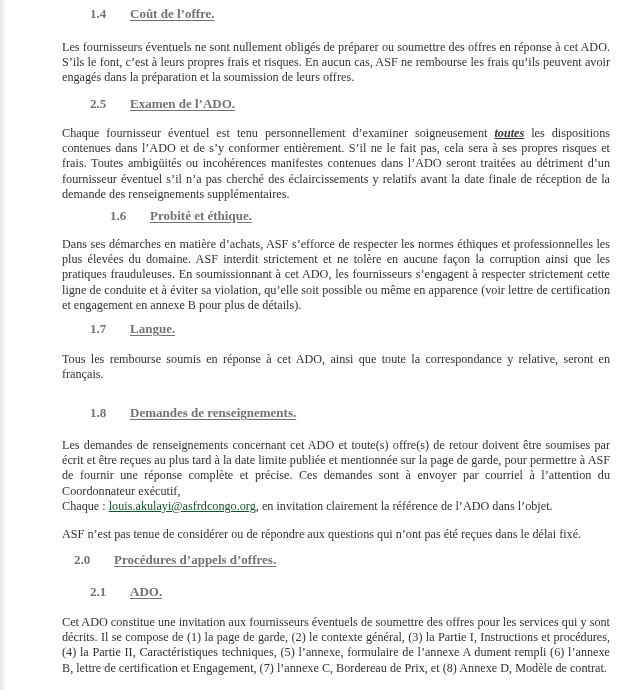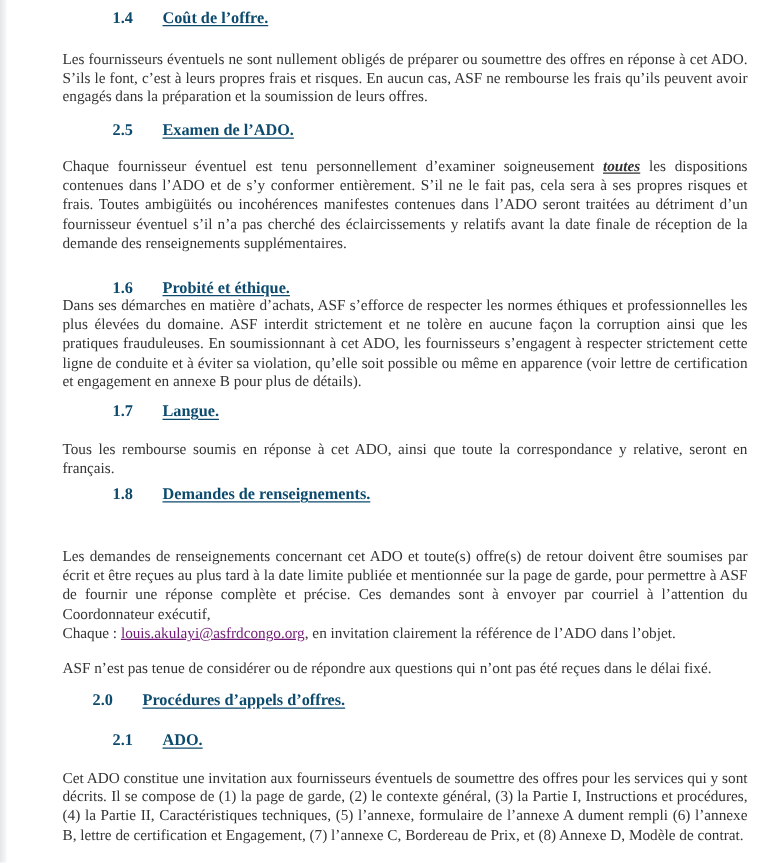--- a/index.html
+++ b/index.html
@@ -26,49 +26,49 @@
     .page {
       position: absolute;
       left: 46px;
       top: 0;
       width: 550px;
     }
     .heading {
       position: absolute;
       font-size: 13px;
       font-weight: bold;
-      color: #0c4a6e;
+      color: #737373;
       white-space: nowrap;
     }
     .heading .num {
       display: inline-block;
       width: 40px;
     }
     .heading .title {
       text-decoration: underline;
       text-underline-offset: 2px;
     }
     .heading.sub { left: 44px; }
     .heading.top { left: 0px; }
     .para {
       position: absolute;
-      left: 4px;
+      left: 16px;
       width: 548px;
       font-size: 12.2px;
       line-height: 15.2px;
       text-align: justify;
       color: #333333;
     }
     .para .strong-u {
       font-weight: bold;
       text-decoration: underline;
       font-style: italic;
     }
     .para a {
-      color: #701a75;
+      color: #14532d;
       text-decoration: underline;
     }
   </style>
 </head>
 <body>
 
 <div class="edge-strip"></div>
 
 <div class="page">
 
@@ -77,31 +77,31 @@
   </div>
   <div class="para" style="top:40px;">Les fournisseurs éventuels ne sont nullement obligés de préparer ou soumettre des offres en réponse à cet ADO. S’ils le font, c’est à leurs propres frais et risques.  En aucun cas, ASF ne rembourse les frais qu’ils peuvent avoir engagés dans la préparation et la soumission de leurs offres.</div>
 
   <div class="heading sub" style="top:96px;">
     <span class="num">2.5</span><span class="title">Examen de l’ADO.</span>
   </div>
   <div class="para" style="top:126px;">
     <span>Chaque fournisseur éventuel est tenu personnellement d’examiner soigneusement </span><span class="strong-u">toutes</span><span> les dispositions contenues dans l’ADO et de s’y conformer entièrement.  S’il ne le fait pas, cela sera à ses propres risques et frais.  Toutes ambigüités ou incohérences manifestes contenues dans l’ADO seront traitées au détriment d’un fournisseur éventuel s’il n’a pas cherché des éclaircissements y relatifs avant la date finale de réception de la demande des renseignements supplémentaires.</span>
   </div>
 
-  <div class="heading sub" style="top:222px;">
+  <div class="heading sub" style="top:208px;margin-left:20px;">
     <span class="num">1.6</span><span class="title">Probité et éthique.</span>
   </div>
   <div class="para" style="top:237px;">Dans ses démarches en matière d’achats, ASF s’efforce de respecter les normes éthiques et professionnelles les plus élevées du domaine.  ASF interdit strictement et ne tolère en aucune façon la corruption ainsi que les pratiques frauduleuses.  En soumissionnant à cet ADO, les fournisseurs s’engagent à respecter strictement cette ligne de conduite et à éviter sa violation, qu’elle soit possible ou même en apparence (voir lettre de certification et engagement en annexe B pour plus de détails).</div>
 
   <div class="heading sub" style="top:321px;">
     <span class="num">1.7</span><span class="title">Langue.</span>
   </div>
   <div class="para" style="top:352px;">Tous les rembourse soumis en réponse à cet ADO, ainsi que toute la correspondance y relative, seront en français.</div>
 
-  <div class="heading sub" style="top:387px;">
+  <div class="heading sub" style="top:405px;">
     <span class="num">1.8</span><span class="title">Demandes de renseignements.</span>
   </div>
   <div class="para" style="top:438px;">
     <span>Les demandes de renseignements concernant cet ADO et toute(s) offre(s) de retour doivent être soumises par écrit et être reçues au plus tard à la date limite publiée et mentionnée sur la page de garde, pour permettre à ASF de fournir une réponse complète et précise. Ces demandes sont à envoyer par courriel à l’attention du Coordonnateur exécutif,</span><br>
     <span>Chaque : </span><a href="#">louis.akulayi@asfrdcongo.org</a><span>, en invitation clairement la référence de l’ADO dans l’objet.</span>
   </div>
   <div class="para" style="top:527px;">ASF n’est pas tenue de considérer ou de répondre aux questions qui n’ont pas été reçues dans le délai fixé.</div>
 
   <div class="heading top" style="top:552px;margin-left:28px;">
     <span class="num">2.0</span><span class="title">Procédures d’appels d’offres.</span>

